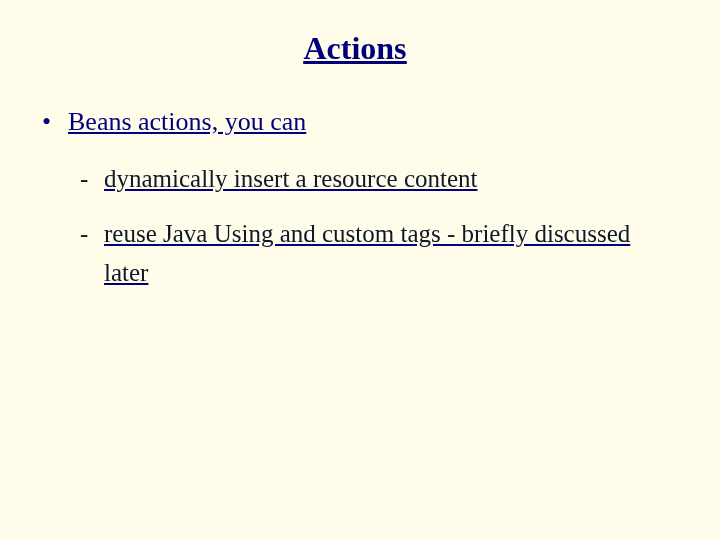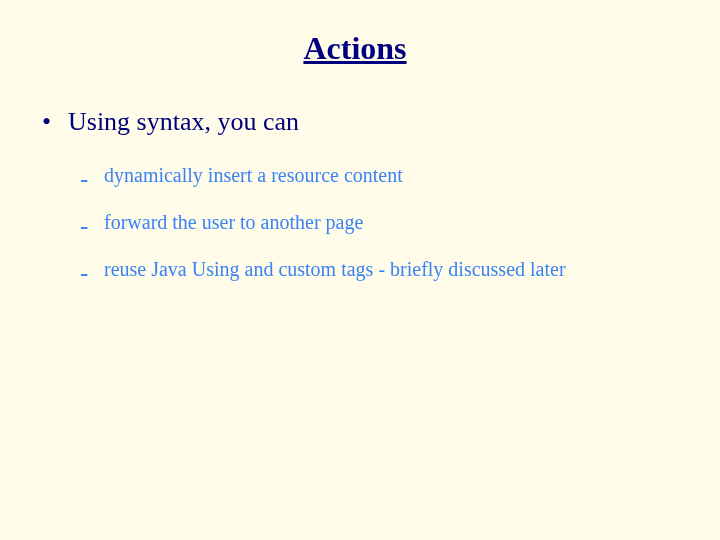--- a/index.html
+++ b/index.html
@@ -12,20 +12,21 @@
       height: 540px;
       background: #fffde9;
       font-family: "Times New Roman", Times, serif;
       color: #00007f;
       overflow: hidden;
     }
     .slide {
       width: 100%;
       height: 100%;
       padding: 30px 40px 30px 30px;
+      text-decoration: underline;
     }
     .title {
       text-align: center;
       font-size: 32px;
       font-weight: bold;
       text-decoration: underline;
       margin-bottom: 35px;
       color: #00007f;
     }
     ul.level1 {
@@ -48,24 +49,24 @@
       font-size: 26px;
     }
     ul.level2 {
       list-style: none;
       padding-left: 12px;
       margin-top: 18px;
     }
     ul.level2 > li {
       position: relative;
       padding-left: 24px;
-      font-size: 20px;
+      font-size: 25px;
       line-height: 1.55;
       margin-bottom: 16px;
-      color: #3b82f6;
+      color: #0f172a;
     }
     ul.level2 > li::before {
       content: "-";
       position: absolute;
       left: 0;
       top: 0;
       font-size: 25px;
     }
     .italic-bold {
       font-style: italic;
@@ -73,21 +74,20 @@
     }
   </style>
 </head>
 <body>
 
 <div class="slide">
   <h1 class="title">Actions</h1>
 
   <ul class="level1">
     <li>
-      <span>Using syntax, you can</span>
+      <span>Beans actions, you can</span>
       <ul class="level2">
         <li>dynamically insert a resource content</li>
-        <li>forward the user to another page</li>
         <li>reuse Java Using and custom tags - briefly discussed later</li>
       </ul>
     </li>
   </ul>
 </div>
 
 </body></html>

